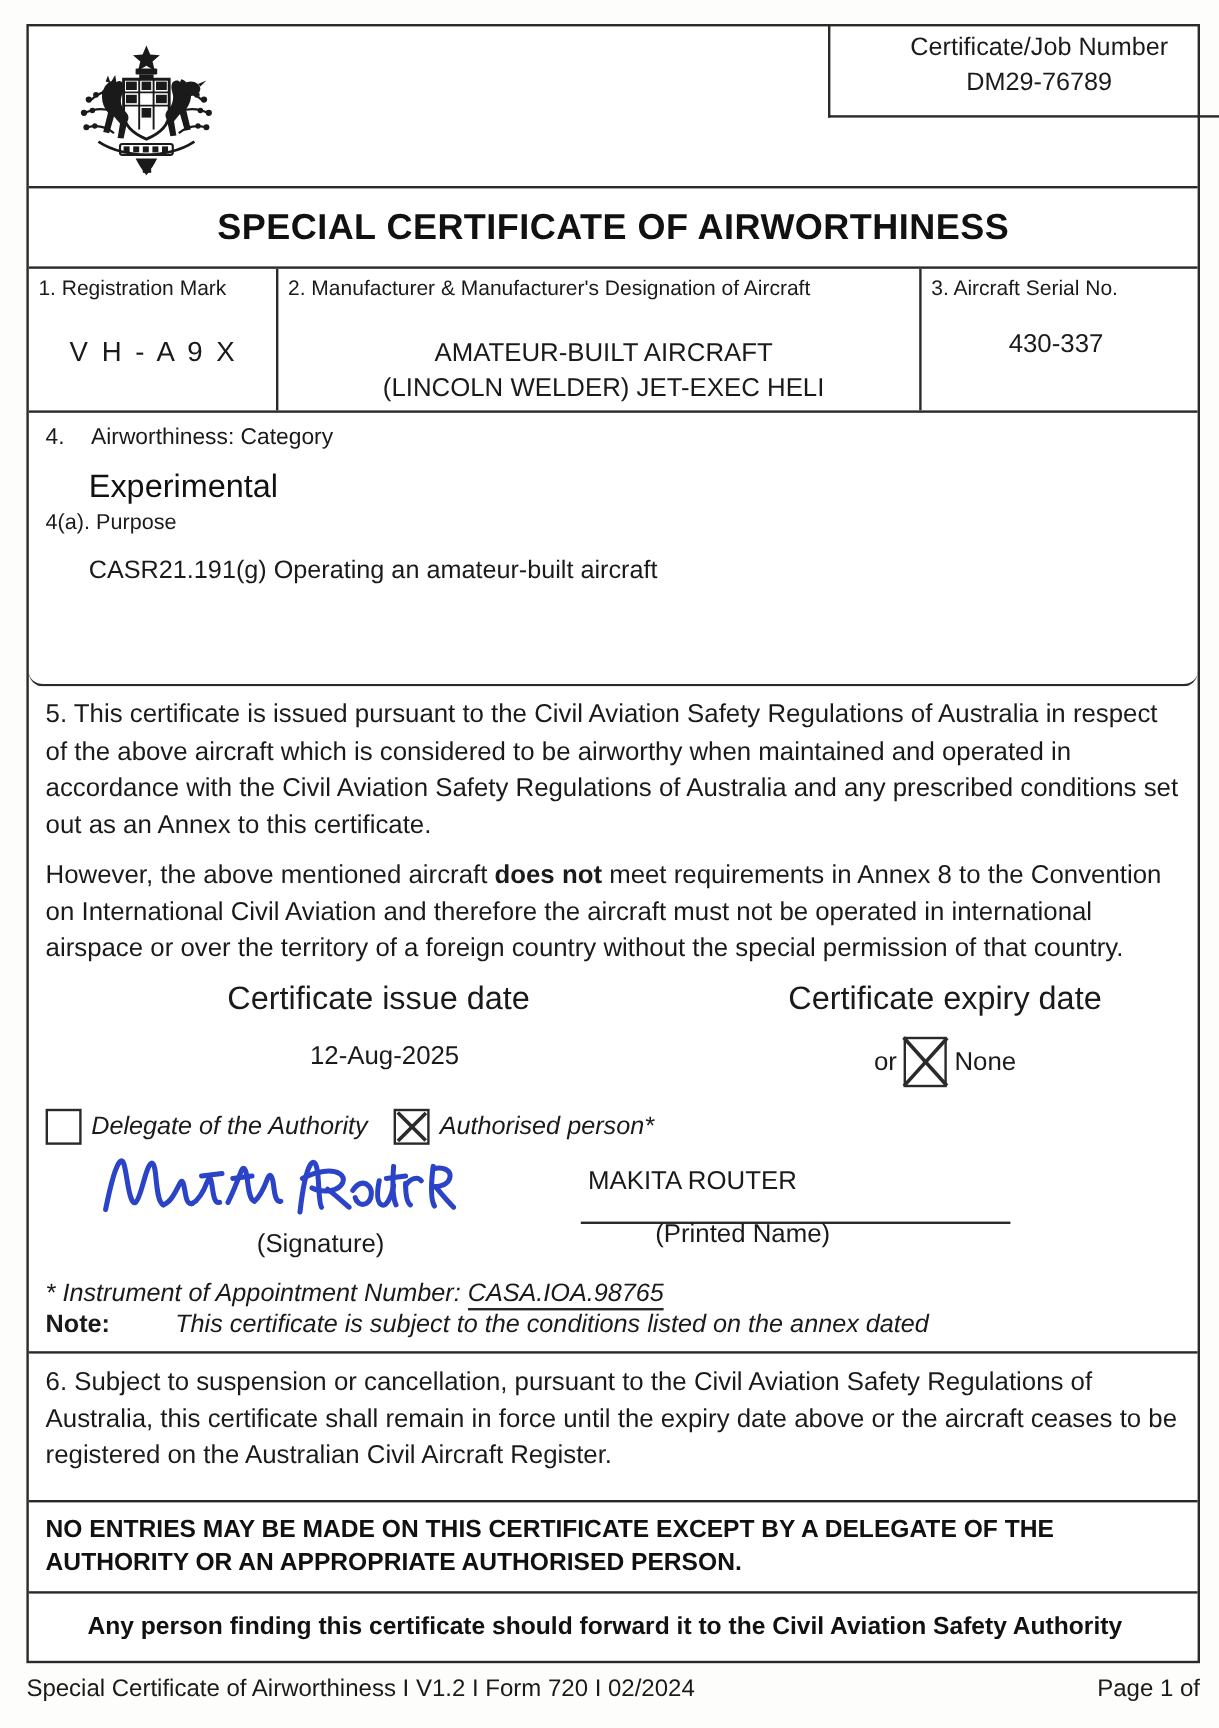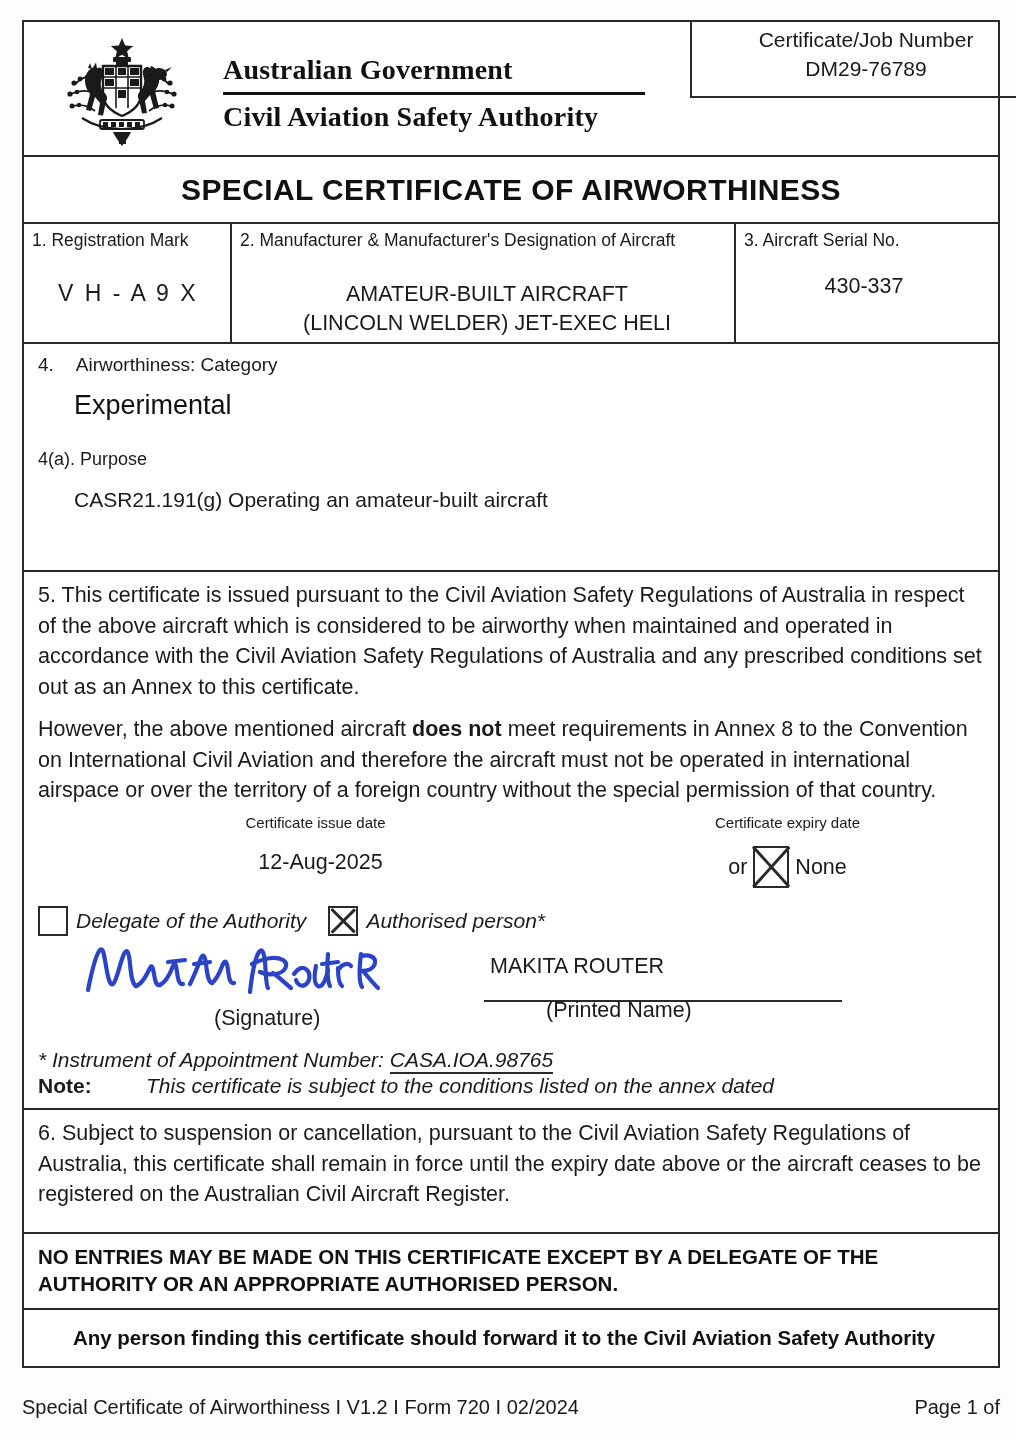--- a/index.html
+++ b/index.html
@@ -135,21 +135,21 @@
     box-sizing: border-box;
     padding: 5px 0 0 8px;
   }
   .col-mfr {
     flex: 1;
     border-right: 2px solid #2a2a2a;
     box-sizing: border-box;
     padding: 5px 0 0 8px;
   }
   .col-serial {
-    width: 262px;
+    width: 230px;
     box-sizing: border-box;
     padding: 5px 0 0 8px;
   }
   .cell-head {
     font-size: 17.5px;
     color: #1a1a1a;
     line-height: 1.3;
   }
   .cell-val-reg {
     font-size: 23px;
@@ -170,34 +170,35 @@
     margin-top: 22px;
     padding-right: 14px;
   }
 
   
   .cat-band {
     border-bottom: 2px solid #2a2a2a;
     min-height: 228px;
     padding: 10px 0 0 14px;
     box-sizing: border-box;
+    border-radius: 12px;
   }
   .cat-label {
     font-size: 19px;
     color: #1a1a1a;
   }
   .cat-label .num { margin-right: 22px; }
   .cat-value {
     font-size: 27px;
     color: #111;
     margin: 14px 0 0 36px;
   }
   .purpose-label {
     font-size: 18px;
-    margin-top: 28px;
+    margin-top: 4px;
   }
   .purpose-value {
     font-size: 21px;
     margin: 18px 0 0 36px;
   }
 
   
   .sec5 {
     border-bottom: 2px solid #2a2a2a;
     padding: 8px 16px 10px 14px;
@@ -218,21 +219,21 @@
   }
   .date-col-left {
     width: 555px;
     text-align: center;
   }
   .date-col-right {
     flex: 1;
     text-align: center;
   }
   .date-head {
-    font-size: 15px;
+    font-size: 27px;
     line-height: 1.5;
   }
   .date-val {
     font-size: 21.5px;
     margin-top: 16px;
     padding-left: 10px;
   }
   .expiry-line {
     margin-top: 12px;
     display: flex;
@@ -473,25 +474,20 @@
               <rect x="80" y="90" width="5" height="5"></rect>
             <rect x="88" y="90" width="5" height="5"></rect>
 
             <path d="M66 100 c3 6 6 10 9 14 c3 -4 6 -8 9 -14z"></path>
             <rect x="70" y="104" width="10" height="3"></rect>
             <rect x="72" y="109" width="7" height="3"></rect>
           </g>
         </svg>
       </div>
 
-      <div class="gov-cell">
-        <div class="gov-line1">Australian Government</div>
-        <div class="gov-rule"></div>
-        <div class="gov-line2">Civil Aviation Safety Authority</div>
-      </div>
 
       <div class="jobnum-box">
         <div class="jobnum-label">Certificate/Job Number</div>
         <div class="jobnum-value">DM29-76789</div>
       </div>
     </div>
 
     <div class="title-band">
       <div class="doc-title">SPECIAL CERTIFICATE OF AIRWORTHINESS</div>
     </div>

